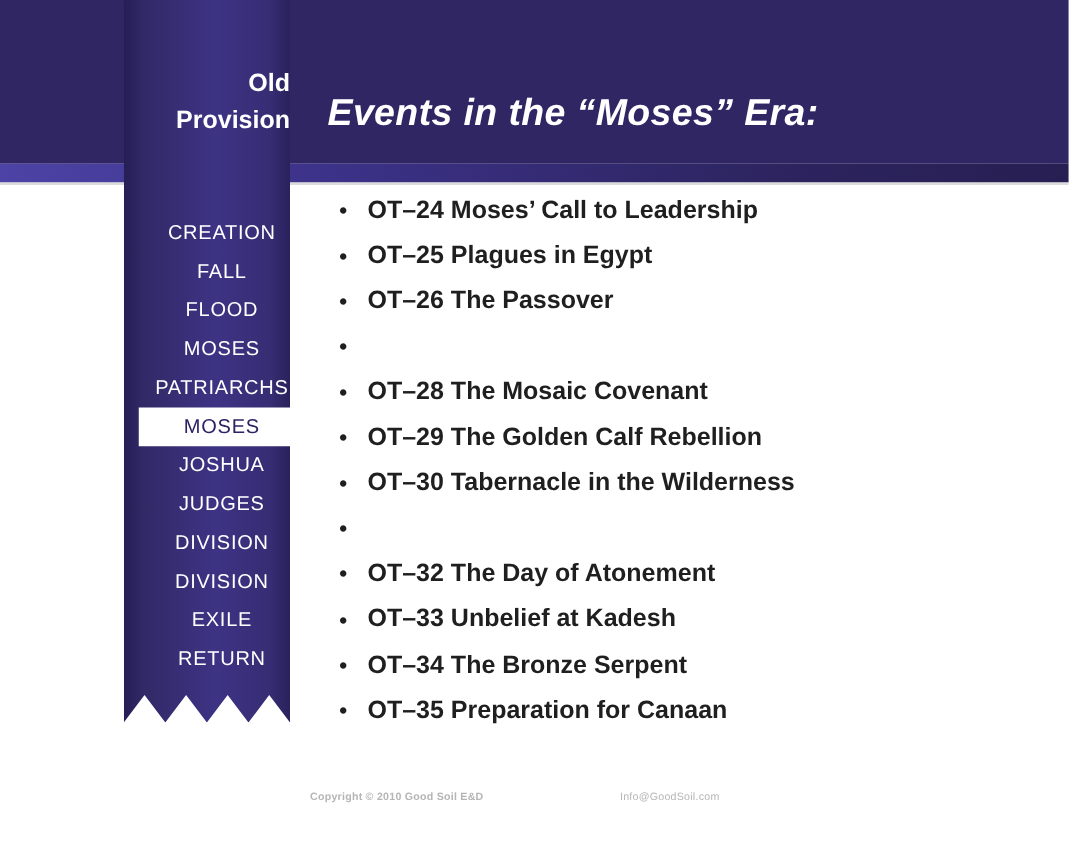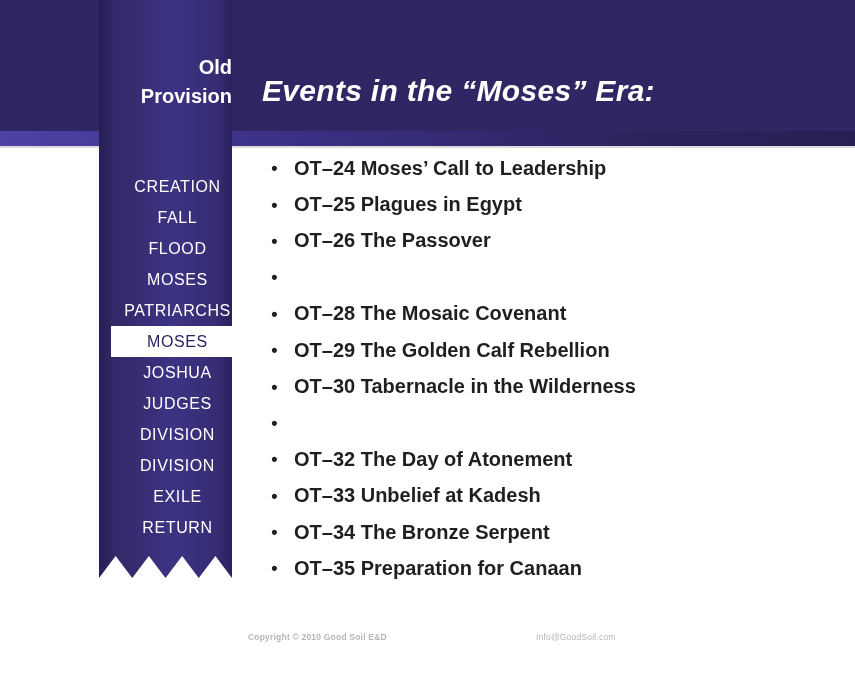--- a/index.html
+++ b/index.html
@@ -79,21 +79,21 @@
     font-size:18px;line-height:1;color:var(--event-text);
     flex:0 0 auto;text-align:center;
   }
 
   
   .footer-copyright{
     position:absolute;left:248px;top:632px;
     font-size:8.5px;color:var(--footer-text);letter-spacing:0.2px;font-weight:bold;
   }
   .footer-email{
-    position:absolute;left:536px;top:632px;
+    position:absolute;left:496px;top:632px;
     font-size:8.5px;color:var(--footer-text);letter-spacing:0.2px;
   }
 </style>
 </head>
 <body>
 
 <div class="slide">
 
   <div class="header-band">
     <h1 class="title">Events in the “Moses” Era:</h1>

